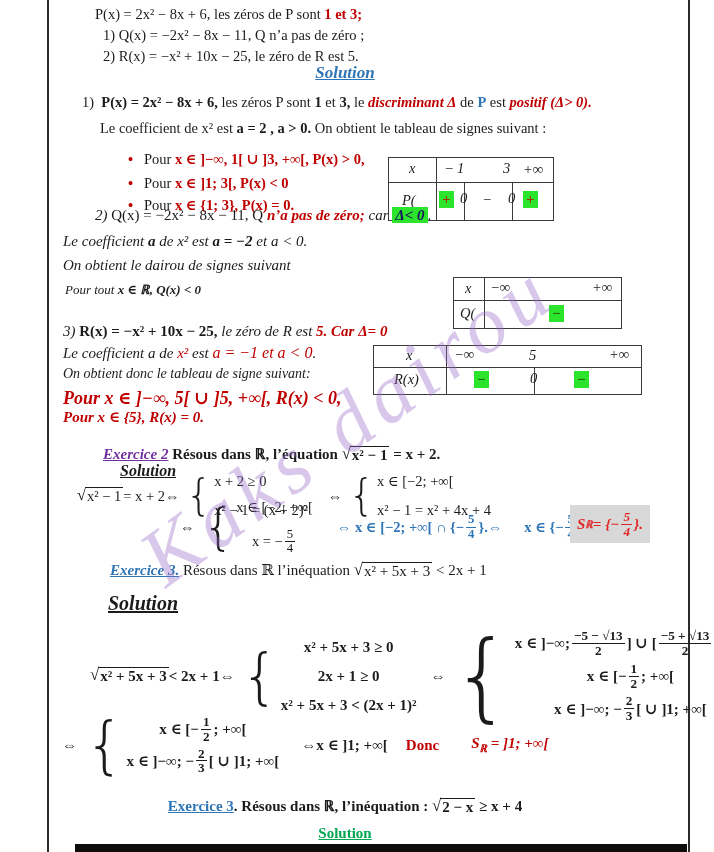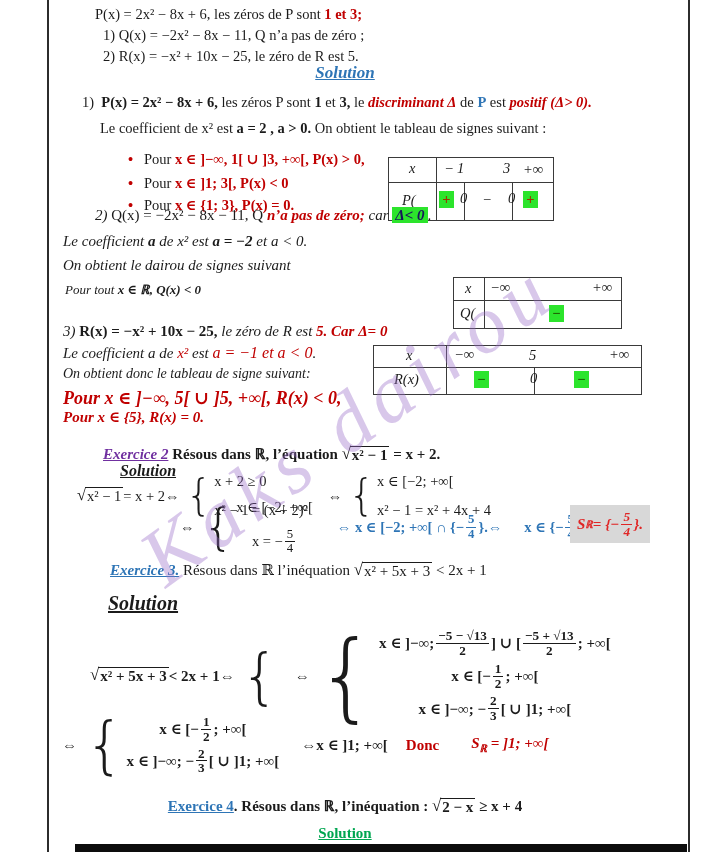--- a/index.html
+++ b/index.html
@@ -229,20 +229,25 @@
   <span class="flex">
     <span class="sq">
         <span class="sqs">√</span>
         <span class="rad">x² + 5x + 3</span>
       </span>
     <span> &lt; 2x + 1 </span>
     <span>⇔</span>
   </span>
   <span class="sys">
     <span class="lb lbB">{</span>
+    <span class="rows c">
+      <span>x² + 5x + 3 ≥ 0</span>
+      <span>2x + 1 ≥ 0</span>
+      <span>x² + 5x + 3 &lt; (2x + 1)²</span>
+    </span>
   </span>
   <span style="margin-left:8px">⇔</span>
   <span class="sys">
     <span class="lb lbC">{</span>
     <span class="rows c" style="row-gap:4px">
       <span class="row">
         <span>x ∈ ]−∞; </span>
           <span class="frac">
             <span class="fn">−5 − √13</span>
             <span class="fd">2</span>
@@ -301,21 +306,21 @@
     <span>⇔</span>
       <span> x ∈ ]1; +∞[</span>
   </span>
   <span class="red b" style="margin-left:10px">Donc</span>
   <span class="red b i" style="margin-left:24px">
     <span>S</span><sub>ℝ</sub><span> = ]1; +∞[</span>
   </span>
 </div>
 
 <div class="abs ctr" style="top:795px;font-size:15px">
-  <span class="blue b u">Exercice  4</span><span class="b">. </span><span class="b">  Résous dans ℝ, l’inéquation : </span><span class="sq b">
+  <span class="blue b u">Exercice  3</span><span class="b">. </span><span class="b">  Résous dans ℝ, l’inéquation : </span><span class="sq b">
       <span class="sqs">√</span>
       <span class="rad">2 − x</span>
     </span><span class="b"> ≥ x + 4</span>
 </div>
 <div class="abs ctr" style="top:825px;font-size:15px">
   <span class="green b u">Solution</span>
 </div>
 
 <div class="wm">Kaks dairou</div>
 

